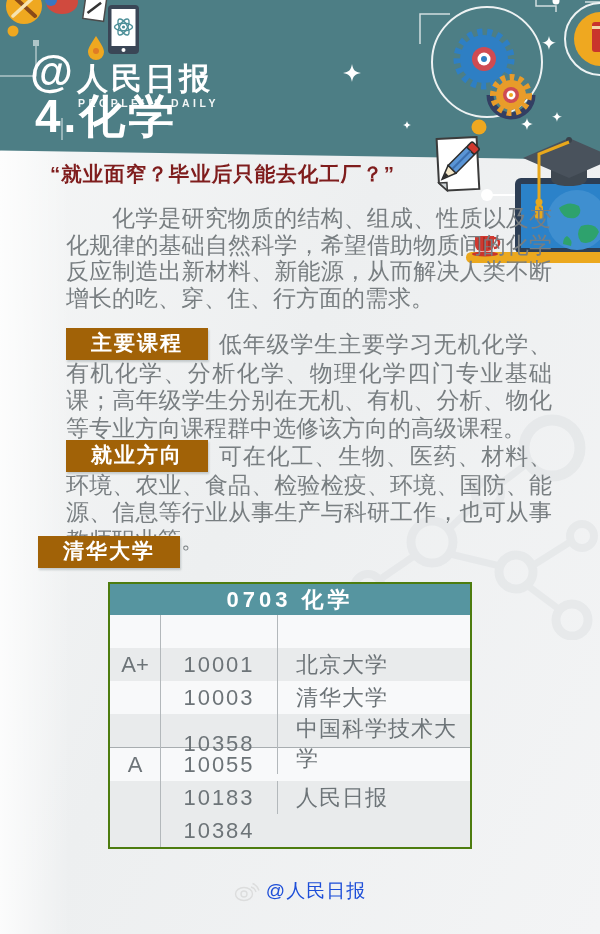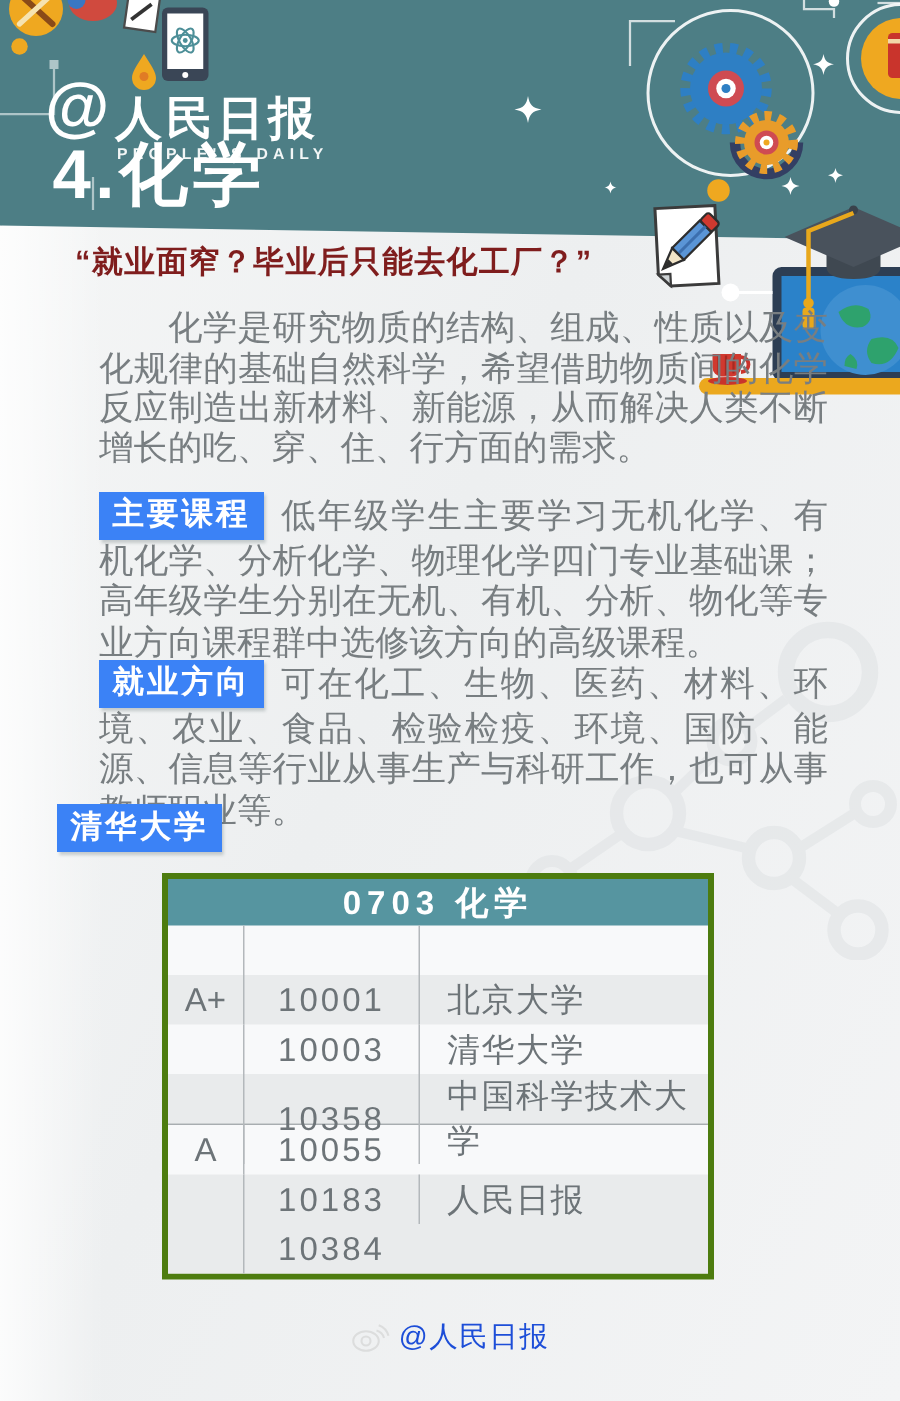--- a/index.html
+++ b/index.html
@@ -23,27 +23,27 @@
 
   
   .quote{position:absolute;left:50px;top:160px;font-size:20.5px;font-weight:bold;color:#7f1d1d;letter-spacing:1px;}
 
   
   .para{position:absolute;left:54px;width:486px;font-size:23px;line-height:26.5px;color:#787e81;
         text-align:justify;margin:12px;}
   .intro{top:193px;text-indent:2em;}
   .sec1{top:316px;line-height:27.5px;}
   .sec2{top:428px;line-height:27.5px;}
-  .badge{display:inline-block;background:#3b82f6;color:#fff;font-weight:bold;font-size:21px;
-         padding:1px 9px 3px;margin-right:10px;letter-spacing:2px;vertical-align:2px;
+  .badge{display:inline-block;background:#a16207;color:#fff;font-weight:bold;font-size:21px;
+         padding:1px 25px 3px;margin-right:10px;letter-spacing:2px;vertical-align:2px;
          box-shadow:1px 2px 2px rgba(60,80,84,.25);text-indent:0;}
   .badge-solo{position:absolute;left:38px;top:536px;}
 
   
-  .school-table{position:absolute;left:108px;top:582px;width:360px;border:4px solid #4d7c0f;background:#f8f9fa;}
+  .school-table{position:absolute;left:108px;top:582px;width:360px;border:2px solid #4d7c0f;background:#f8f9fa;}
   .tbl-header{height:31px;background:#5695a0;color:#fff;font-weight:bold;font-size:22px;letter-spacing:4px;
               display:flex;align-items:center;justify-content:center;}
   .tbl-row{display:grid;grid-template-columns:50px 117px 1fr;height:33px;font-size:22px;color:#6d7478;}
   .tbl-row.alt{background:#e9ebec;}
   .tbl-row.group-start{border-top:1px solid #a8adb0;}
   .cell{display:flex;align-items:center;}
   .cell-grade{justify-content:center;}
   .cell-code{justify-content:center;border-left:1px solid #b3b8bb;letter-spacing:2px;}
   .cell-name{padding-left:18px;border-left:1px solid #b3b8bb;letter-spacing:1px;}
 

